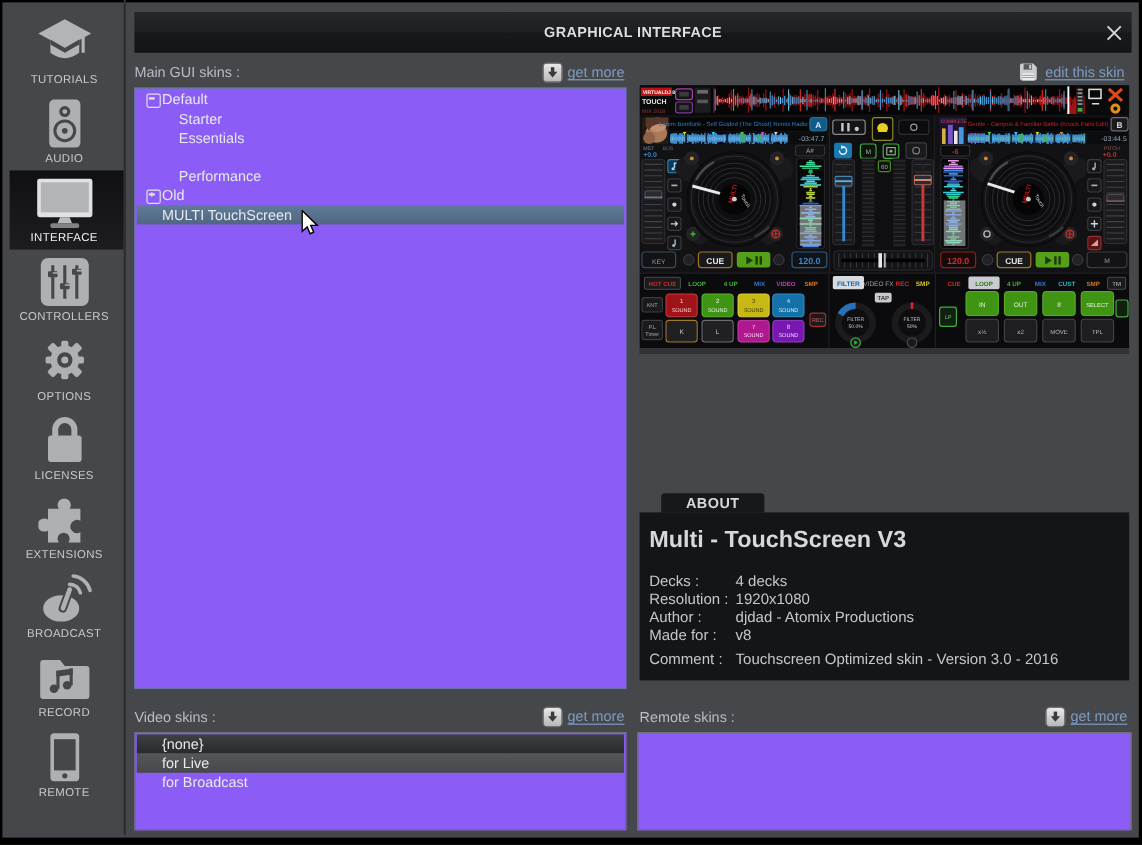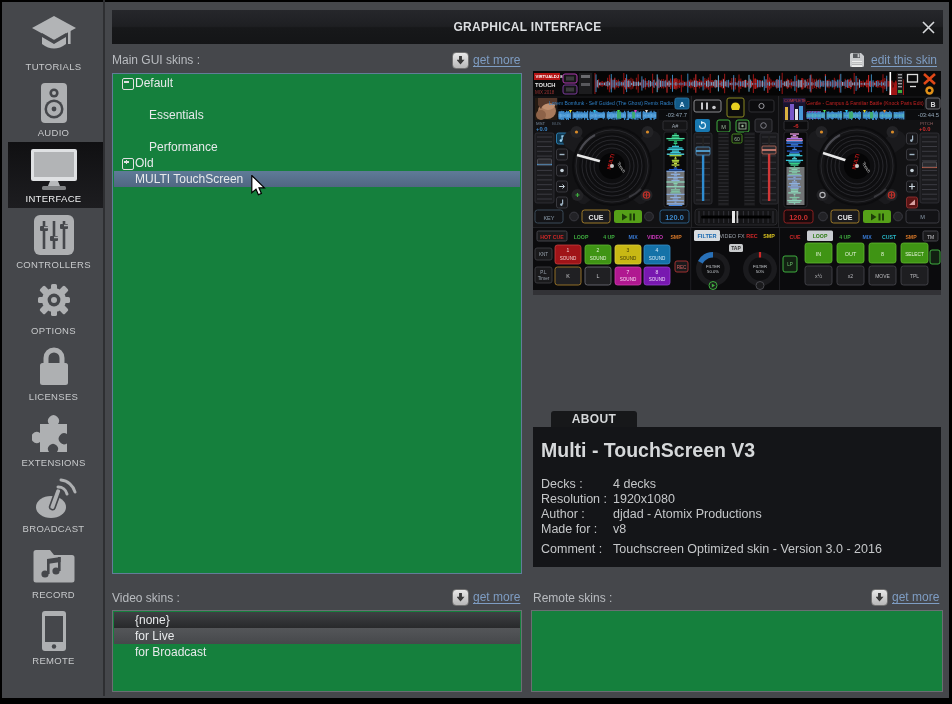--- a/index.html
+++ b/index.html
@@ -10,21 +10,21 @@
   .sb-sel{position:absolute;left:6px;top:140px;width:95px;height:66px;background:linear-gradient(#101012,#1d1d20)}
   .icon{position:absolute;left:0;width:103px;text-align:center}
   
   #titlebar{position:absolute;left:112px;top:10px;width:831px;height:34px;background:linear-gradient(#26272b 0%,#1e1f22 48%,#17181a 52%,#141517 100%);}
   #titlebar span{display:block;text-align:center;line-height:34px;font-size:12px;font-weight:bold;letter-spacing:.3px;color:#dcdee1}
   #closex{position:absolute;right:10px;top:0;font-size:15px;color:#d8dadd;line-height:34px;font-weight:normal}
   .lbl{font-size:12px;color:#b9bcc0}
   .getmore{font-size:12px;color:#7e9dc3;text-decoration:underline;text-underline-offset:2px}
   .gm-ic{position:absolute;width:15px;height:15px;background:linear-gradient(#e8e8e8,#b8b8b8);border-radius:4px;border:1px solid #707070}
   .gm-ic:after{content:"";position:absolute;left:3.5px;top:2.5px;width:8px;height:9px;background:#3a3a3a;clip-path:polygon(32% 0,68% 0,68% 48%,100% 48%,50% 100%,0 48%,32% 48%)}
-  .listbox{position:absolute;background:#15803d}
+  .listbox{position:absolute;background:#8b5cf6}
   #mainlist{left:112px;top:73px;width:408px;height:499px;border:1px solid #627d99}
   .row{position:absolute;left:1px;right:1px;height:16px;line-height:16px;font-size:12px;color:#e7e9eb;white-space:nowrap}
   .tbox{position:absolute;left:8px;top:2.5px;width:10px;height:10px;border:1.5px solid #e0e0e0;border-radius:2px;color:#e0e0e0}
   .tbox i{position:absolute;left:1.4px;top:2.6px;width:4.2px;height:1.8px;background:#e0e0e0}
   .tbox.plus b{position:absolute;left:2.6px;top:1.4px;width:1.8px;height:4.2px;background:#e0e0e0}
   .arow{position:absolute;left:541px;font-size:12.5px;color:#c5c7c9;white-space:nowrap}
   .arow span{position:absolute;left:72px;white-space:nowrap}
 </style></head>
 <body>
 <div id="win"></div>
@@ -150,20 +150,21 @@
       <rect x="8.6" y="2.1" width="1.8" height="3.2" fill="#c9cbcd"></rect>
 <rect x="3" y="9" width="10" height="6" fill="#eceded"></rect>
       <path d="M3,10.8 h10 M3,12.6 h10" stroke="#9a9c9e" stroke-width="0.8"></path>
 </svg></div>
 <div class="abs getmore" style="left:871px;top:53px">edit this skin</div>
 
 <div id="mainlist" class="listbox">
   <div class="row" style="top:1px"><span class="tbox">
         <i></i>
       </span><span style="margin-left:21px">Default</span></div>
+  <div class="row" style="top:17px"><span style="margin-left:35px">Starter</span></div>
   <div class="row" style="top:33px"><span style="margin-left:35px">Essentials</span></div>
   <div class="row" style="top:65px"><span style="margin-left:35px">Performance</span></div>
   <div class="row" style="top:97px;background:linear-gradient(#5f7b98,#506682)"><span style="margin-left:21px">MULTI TouchScreen</span></div>
   <div class="row" style="top:81px"><span class="tbox plus">
         <i></i>
         <b></b>
       </span><span style="margin-left:21px">Old</span></div>
 </div>
 
 <div class="abs" style="left:251px;top:175px;z-index:9"><svg width="15" height="21" viewBox="0 0 15 21">

